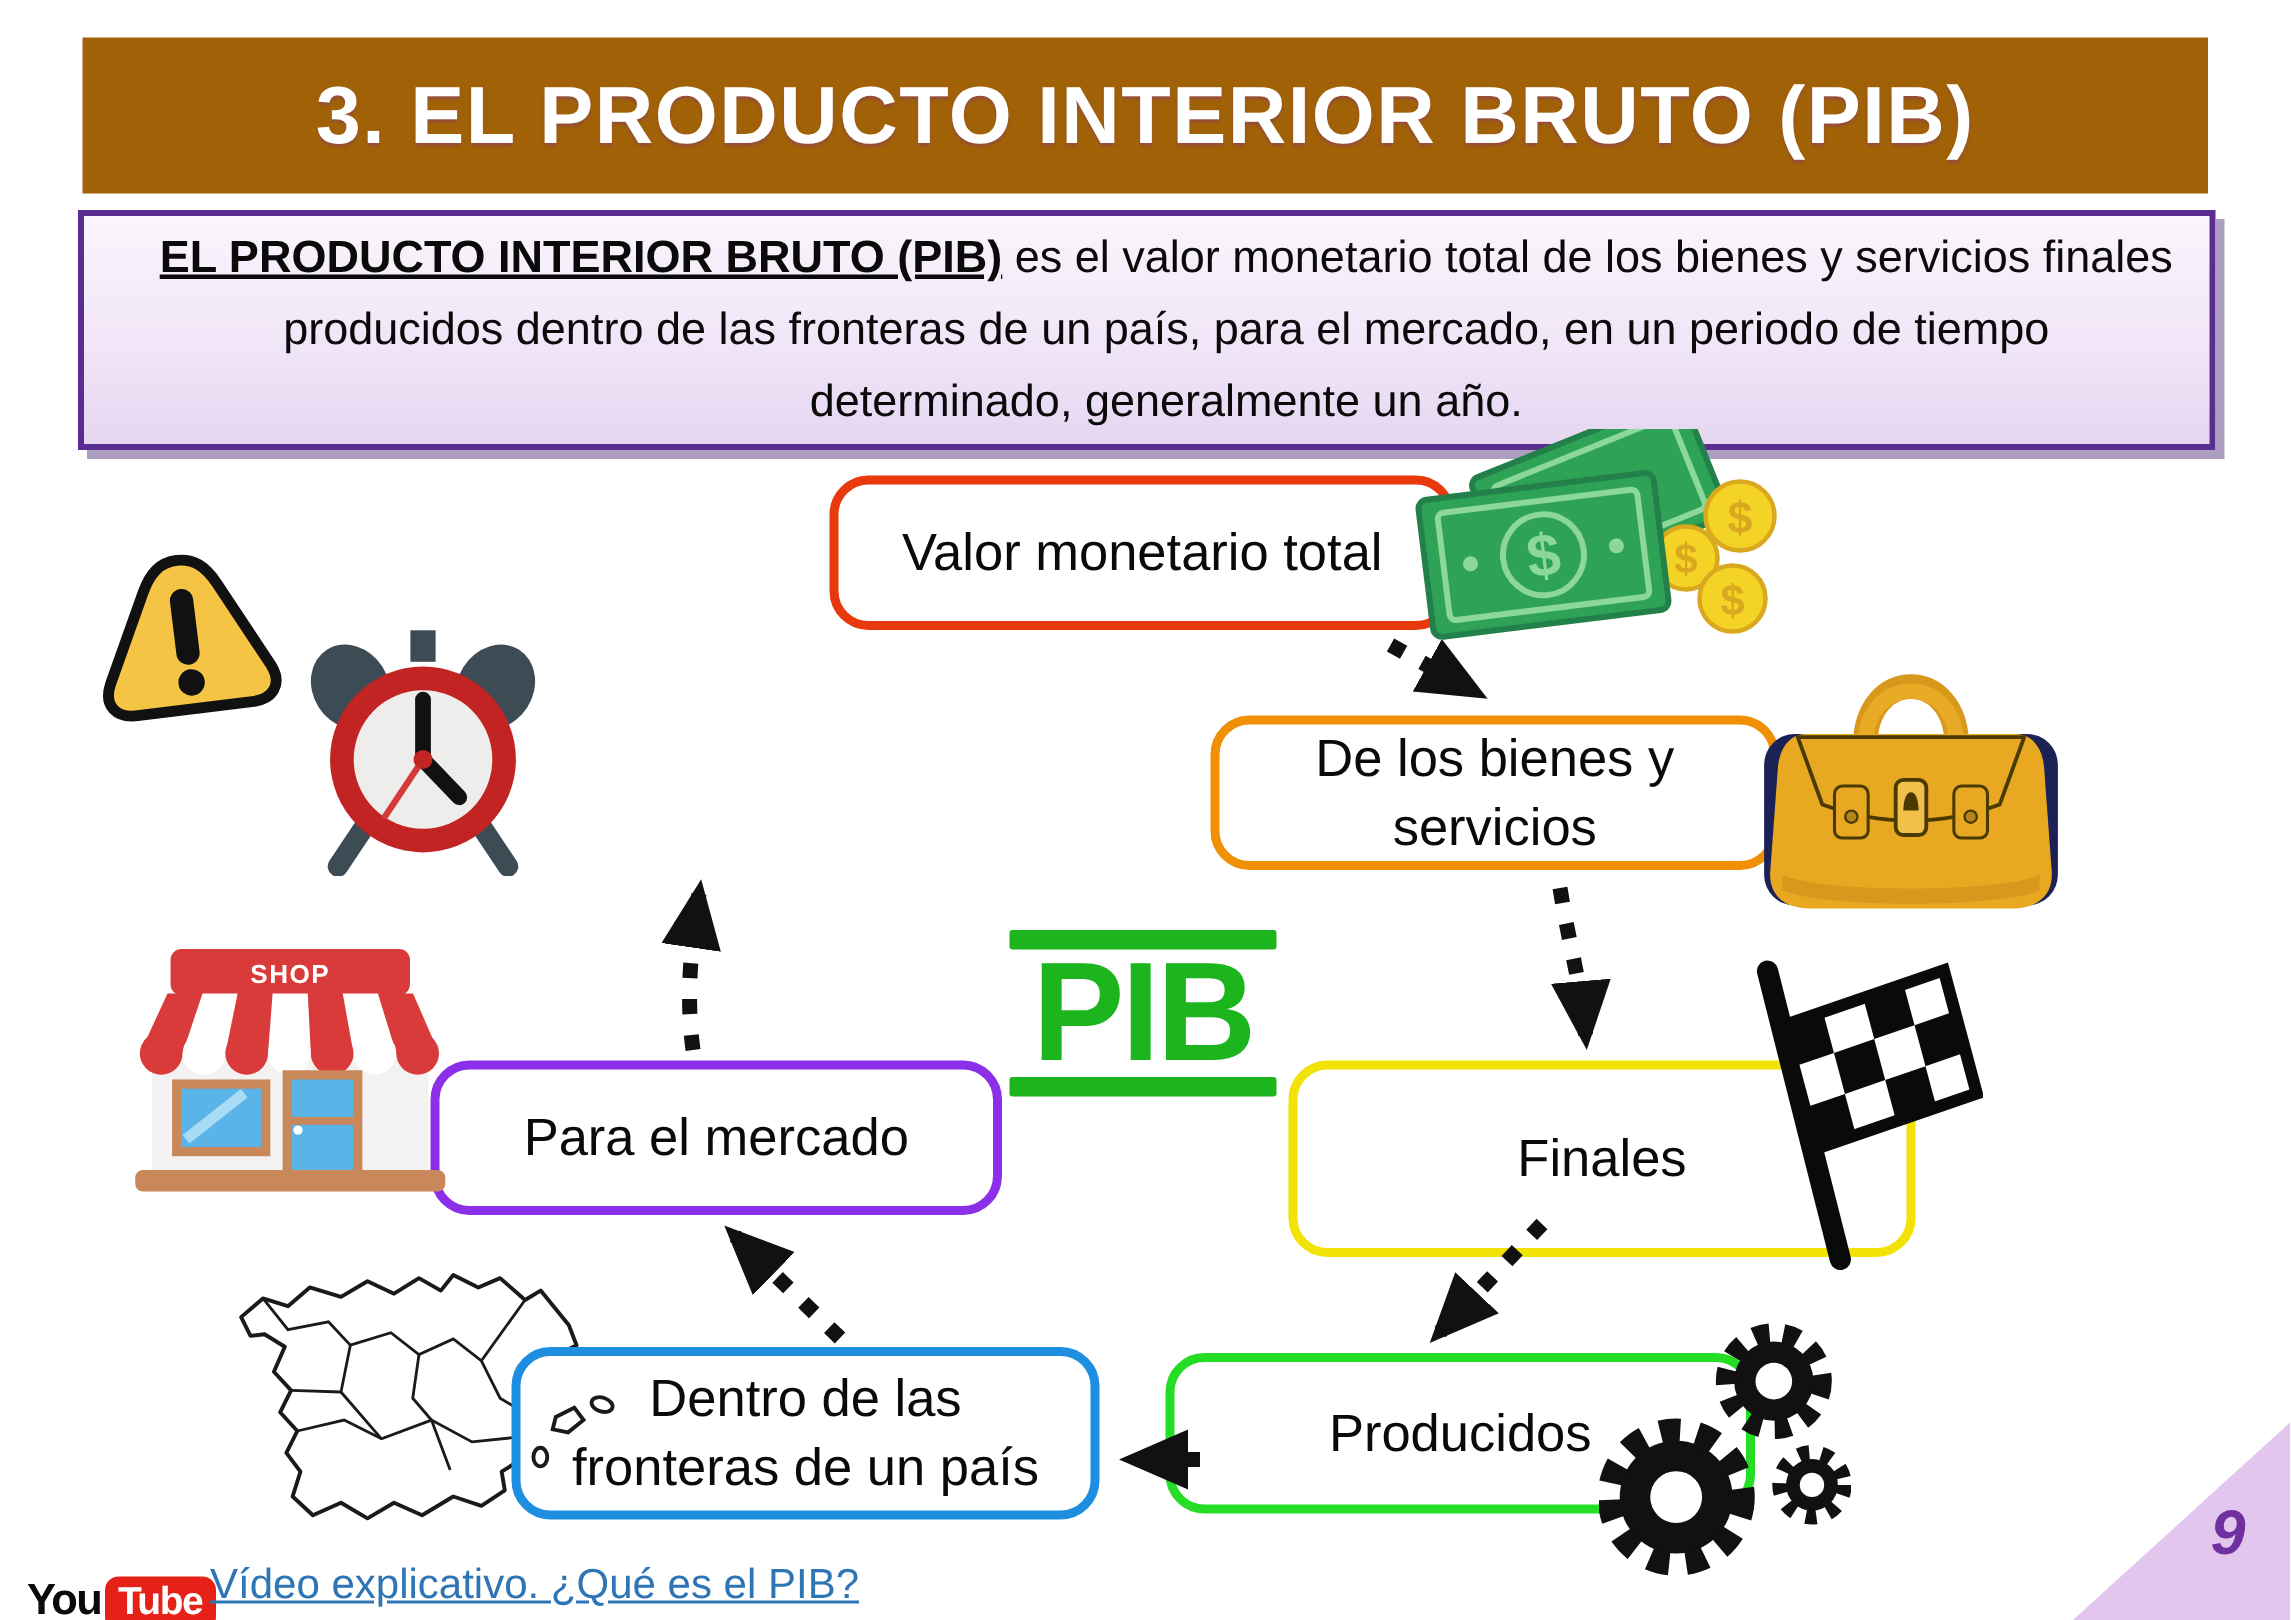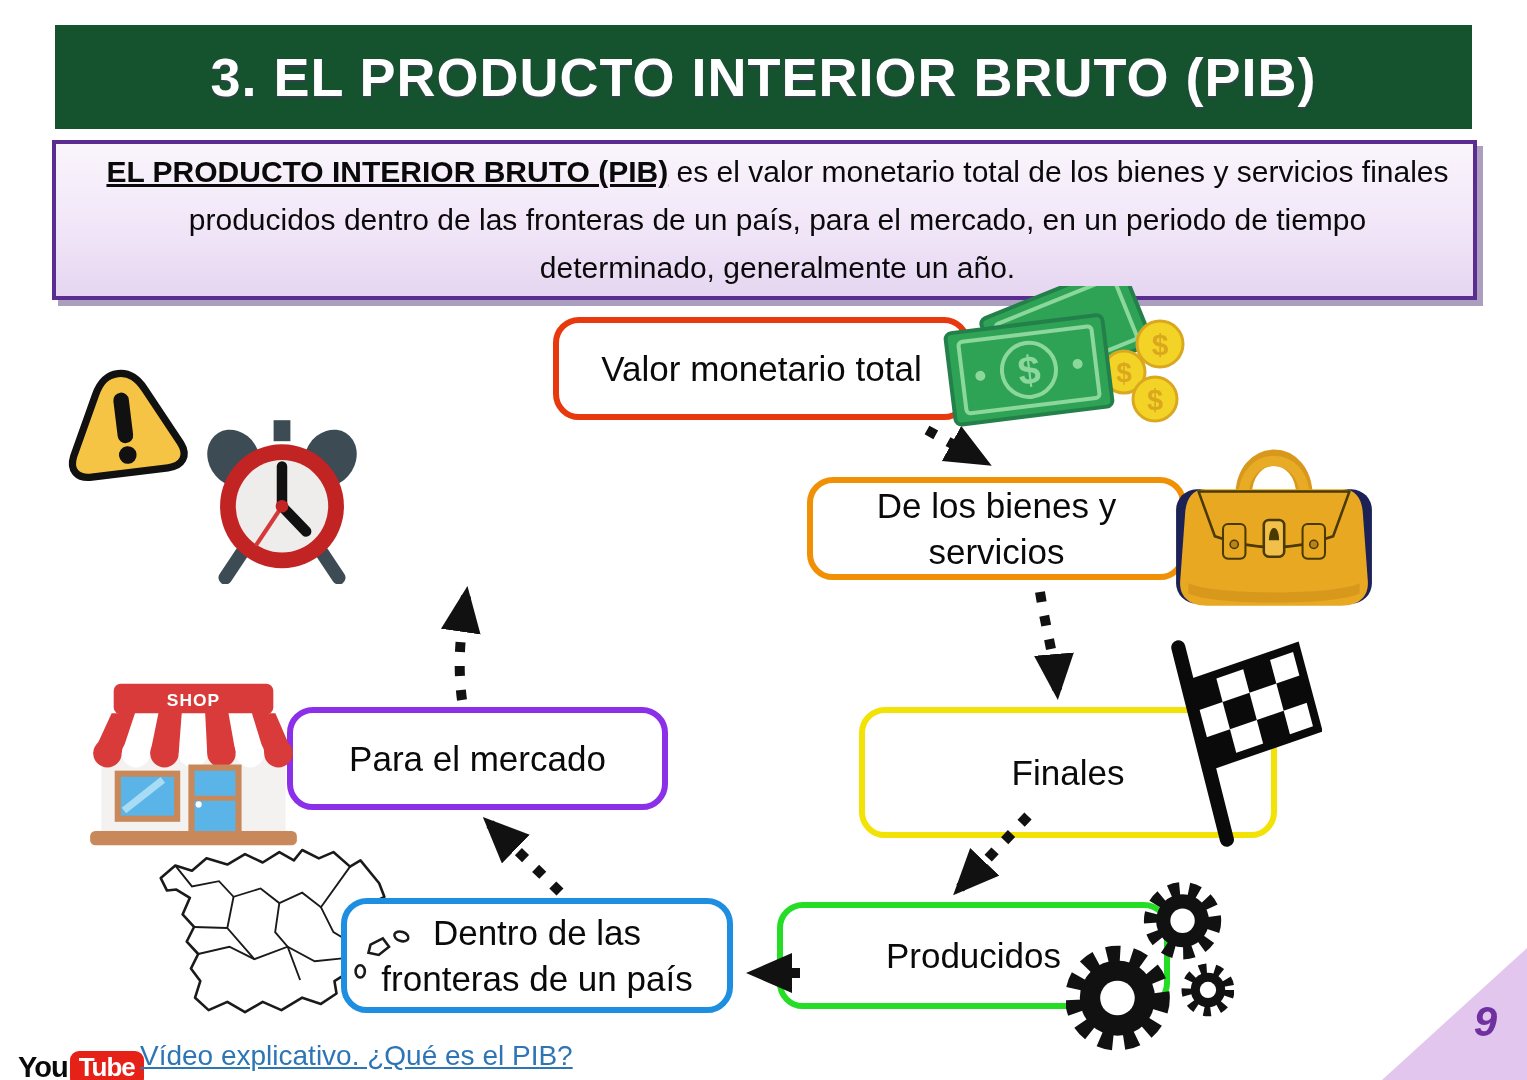--- a/index.html
+++ b/index.html
@@ -58,21 +58,21 @@
     font-size:92px; font-weight:bold; line-height:0.92; letter-spacing:-2px;
     transform: scaleY(1.02);
   }
 
   
   .icon{ position:absolute; z-index:6; }
   #warning-icon    { left:60px;   top:366px;  transform:rotate(-7deg); }
   #alarm-clock-icon{ left:198px;  top:416px; }
   #money-icon      { left:938px;  top:286px; }
   #handbag-icon    { left:1172px; top:430px; }
-  #shop-icon       { left:83px;   top:679px; }
+  #shop-icon       { left:83px;   top:628px; }
   #flag-icon       { left:1150px; top:633px; }
   #spain-map-icon  { left:146px;  top:824px; z-index:1; }
   #balearic-islands-icon { left:352px; top:922px; z-index:6; }
   #gears-icon      { left:1066px; top:876px; }
 
   
   #arrows{ position:absolute; left:0; top:0; width:1527px; height:1080px;
            z-index:5; pointer-events:none; }
 
   
@@ -98,21 +98,21 @@
   #page-number{
     position:absolute; right:30px; bottom:34px; z-index:3;
     font-size:42px; font-style:italic; font-weight:bold;
   }
 </style>
 </head>
 <body>
 
 <div id="page">
 
-  <div id="header-banner" style="background-color: #14532d;">
+  <div id="header-banner" style="background-color: #a16207;">
     <span>3. EL PRODUCTO INTERIOR BRUTO (PIB)</span>
   </div>
 
   <div id="definition-box" style="border-color: rgb(92, 45, 145); padding-left: 26px;">
     <p><span class="lead">EL PRODUCTO INTERIOR BRUTO (PIB)</span><span> es el valor monetario total de los bienes y servicios finales producidos dentro de las fronteras de un país, para el mercado, en un periodo de tiempo determinado, generalmente un año.</span></p>
   </div>
 
   <div class="icon" id="spain-map-icon">
     <svg width="250" height="208" viewBox="0 0 240 200">
       <path d="M14,52 L28,40 L44,45 L58,33 L78,39 L95,29 L112,37 L128,27 L142,35 L150,25
@@ -147,20 +147,25 @@
   </div>
 
   <div class="node" id="node-producidos" style="border-color: rgb(37, 221, 37);">
     <span>Producidos</span>
   </div>
 
   <div class="node" id="node-fronteras" style="border-color: rgb(30, 143, 224);">
     <span>Dentro de las fronteras de un país</span>
   </div>
 
+  <div id="pib-stamp">
+    <div class="stamp-bar" style="background-color: rgb(29, 181, 29);"></div>
+    <div class="stamp-text" style="color: rgb(29, 181, 29);">PIB</div>
+    <div class="stamp-bar" style="background-color: rgb(29, 181, 29);"></div>
+  </div>
 
   <svg id="arrows">
     <defs>
       <marker id="ah" markerWidth="5.2" markerHeight="4.4" refX="3.6" refY="2" orient="auto" markerUnits="strokeWidth">
         <path d="M0,0 L4.6,2 L0,4 Z" fill="#111111"></path>
       </marker>
     </defs>
     <g stroke="#111111" stroke-width="10" fill="none" stroke-dasharray="10 14">
       <path d="M 927 430 L 983 461" marker-end="url(#ah)"></path>
       <path d="M 1040 592 C 1046 630 1054 655 1057 690" marker-end="url(#ah)"></path>

